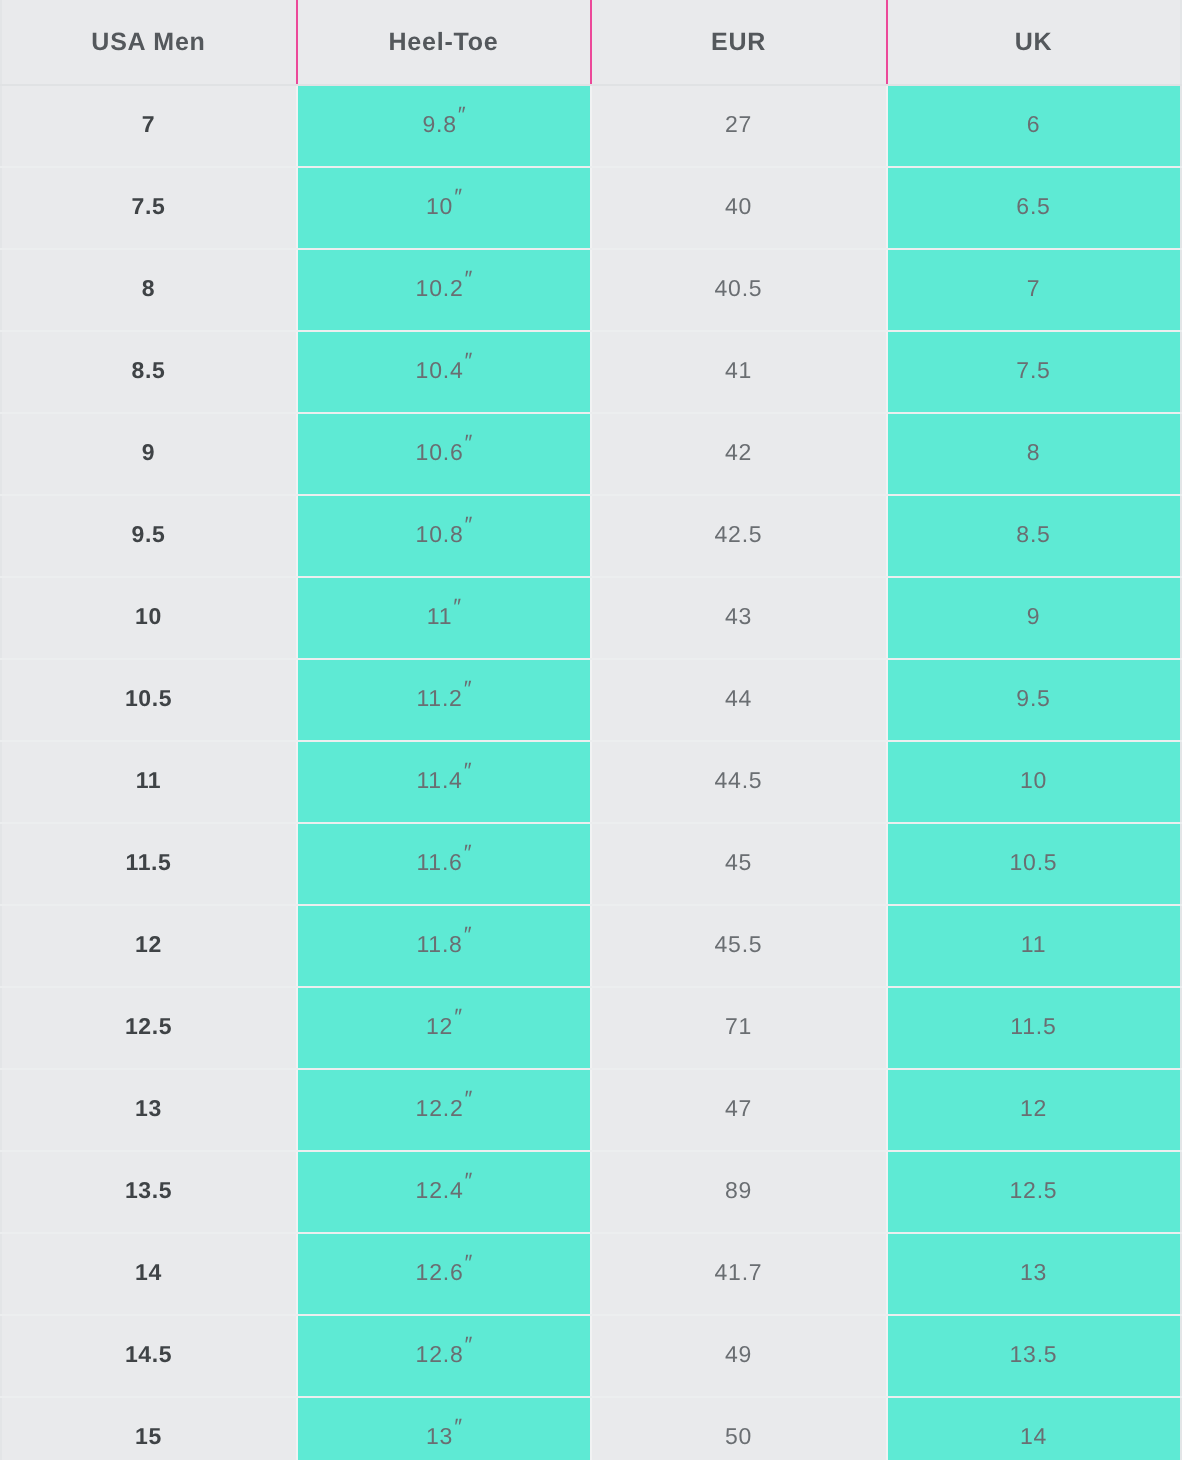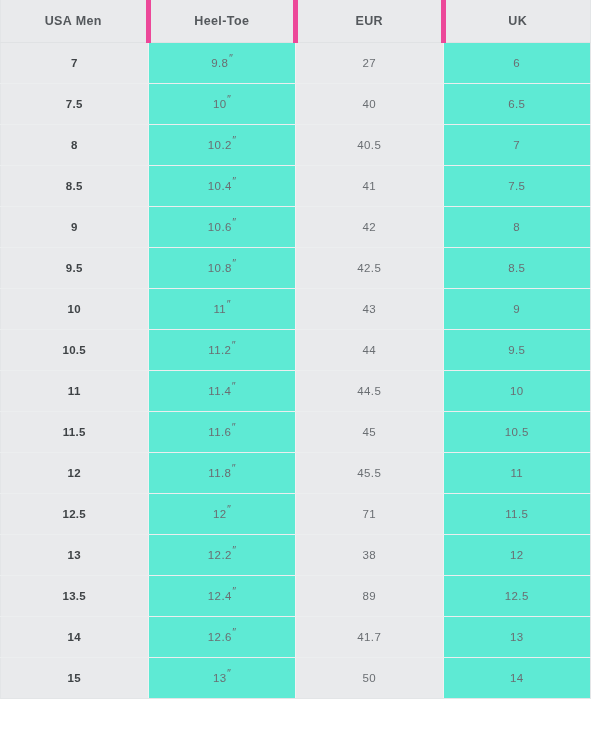--- a/index.html
+++ b/index.html
@@ -39,21 +39,21 @@
   thead th {
     height: 42px;
     background: #e9eaec;
     color: #54585c;
     font-size: 12.5px;
     font-weight: bold;
     letter-spacing: 0.4px;
     text-align: center;
     vertical-align: middle;
     padding: 0;
-    border-right: 5px solid #ec4899;
+    border-right: 1px solid #ec4899;
     border-bottom: 1px solid #e0e2e4;
   }
   thead th:last-child {
     border-right: none;
   }
 
   
   tbody td {
     height: 40px;
     padding: 0;
@@ -189,36 +189,42 @@
         </tr>
         <tr>
           <td class="c0 col-shade">12.5</td>
           <td class="c1 col-light">12<span class="inch-mark">″</span></td>
           <td class="c2 col-shade">71</td>
           <td class="c3 col-light">11.5</td>
         </tr>
         <tr>
           <td class="c0 col-shade">13</td>
           <td class="c1 col-light">12.2<span class="inch-mark">″</span></td>
-          <td class="c2 col-shade">38</td>
+          <td class="c2 col-shade">47</td>
           <td class="c3 col-light">12</td>
         </tr>
         <tr>
           <td class="c0 col-shade">13.5</td>
           <td class="c1 col-light">12.4<span class="inch-mark">″</span></td>
           <td class="c2 col-shade">89</td>
           <td class="c3 col-light">12.5</td>
         </tr>
         <tr>
           <td class="c0 col-shade">14</td>
           <td class="c1 col-light">12.6<span class="inch-mark">″</span></td>
           <td class="c2 col-shade">41.7</td>
           <td class="c3 col-light">13</td>
         </tr>
         <tr>
+          <td class="c0 col-shade">14.5</td>
+          <td class="c1 col-light">12.8<span class="inch-mark">″</span></td>
+          <td class="c2 col-shade">49</td>
+          <td class="c3 col-light">13.5</td>
+        </tr>
+        <tr>
           <td class="c0 col-shade">15</td>
           <td class="c1 col-light">13<span class="inch-mark">″</span></td>
           <td class="c2 col-shade">50</td>
           <td class="c3 col-light">14</td>
         </tr>
       </tbody>
   </table>
 </div>
 
 </body></html>

